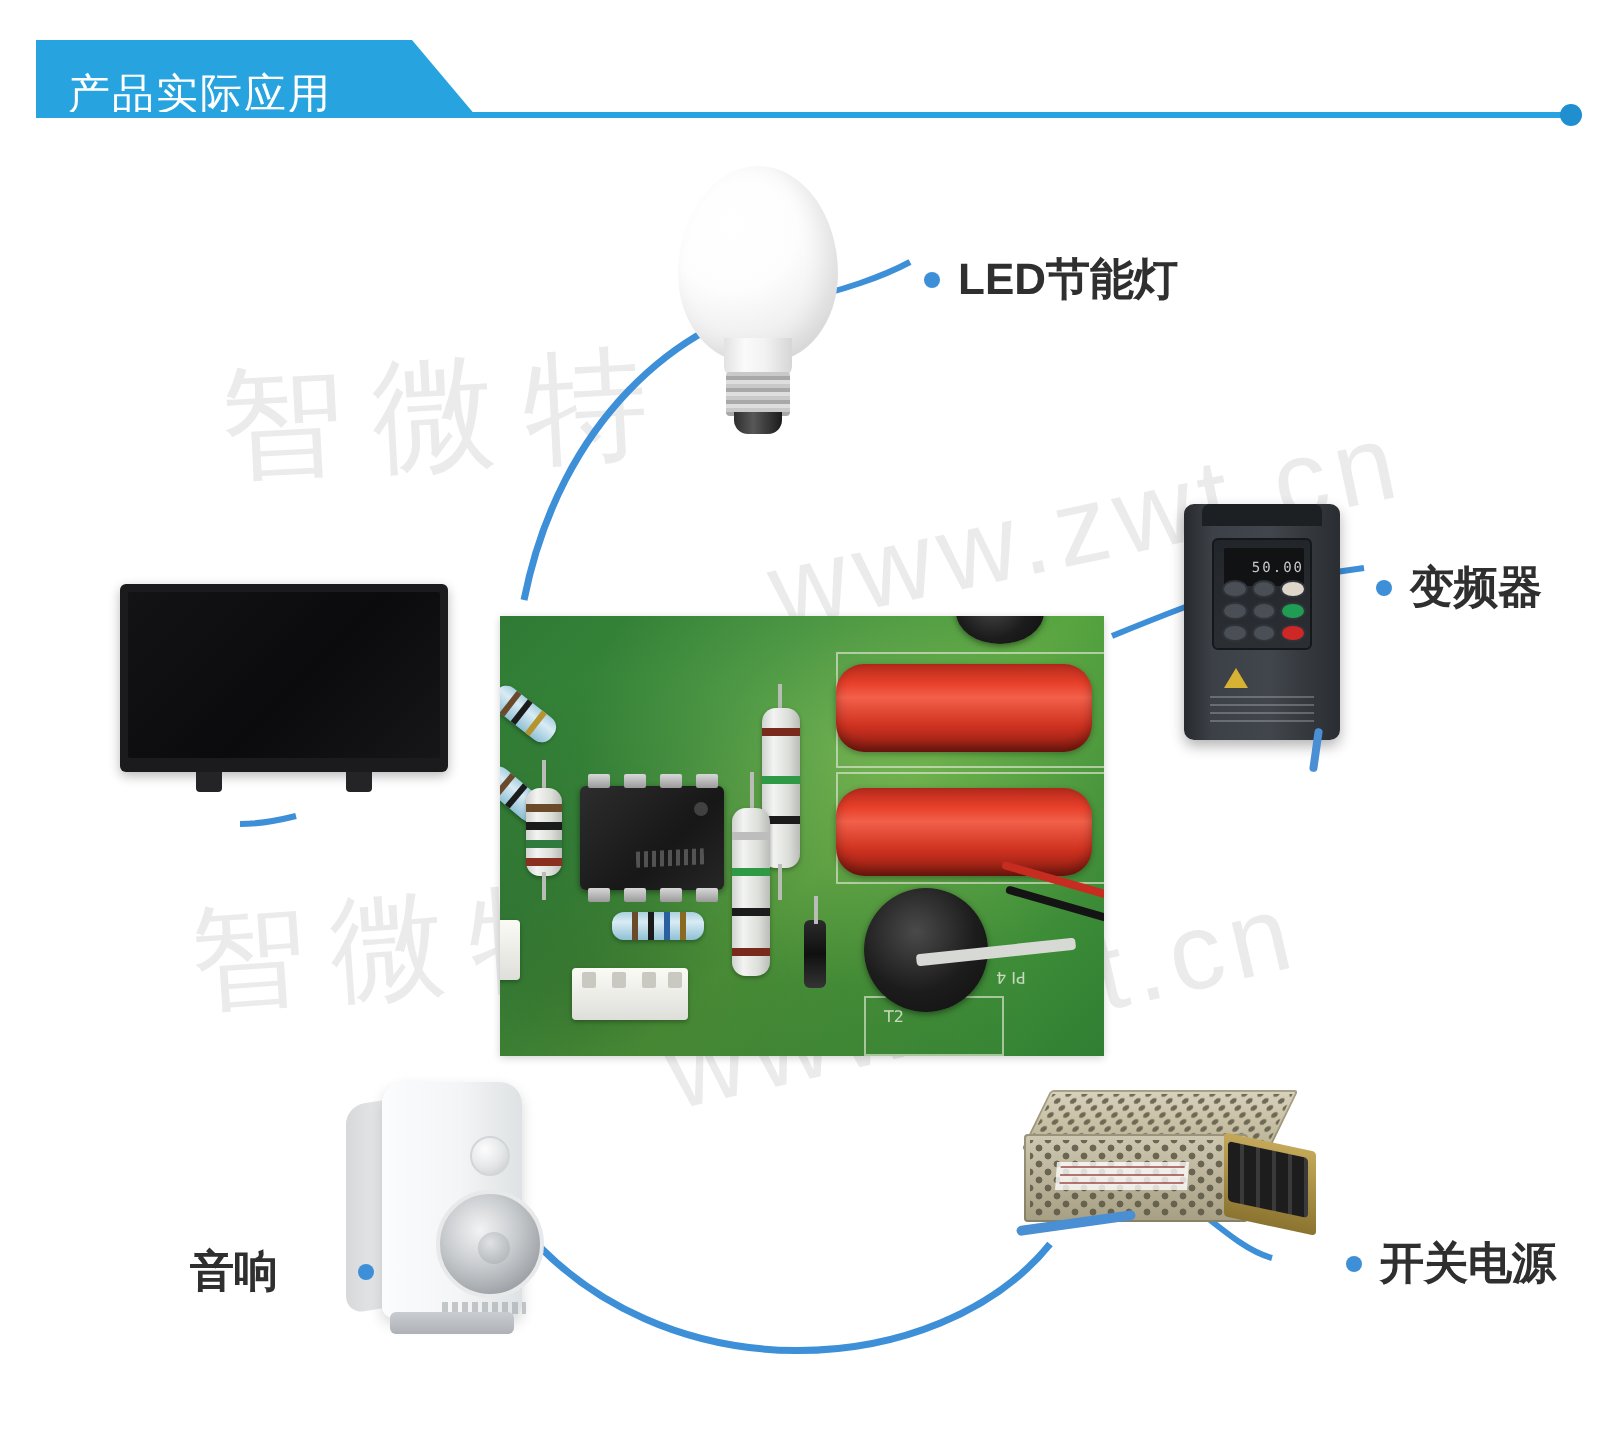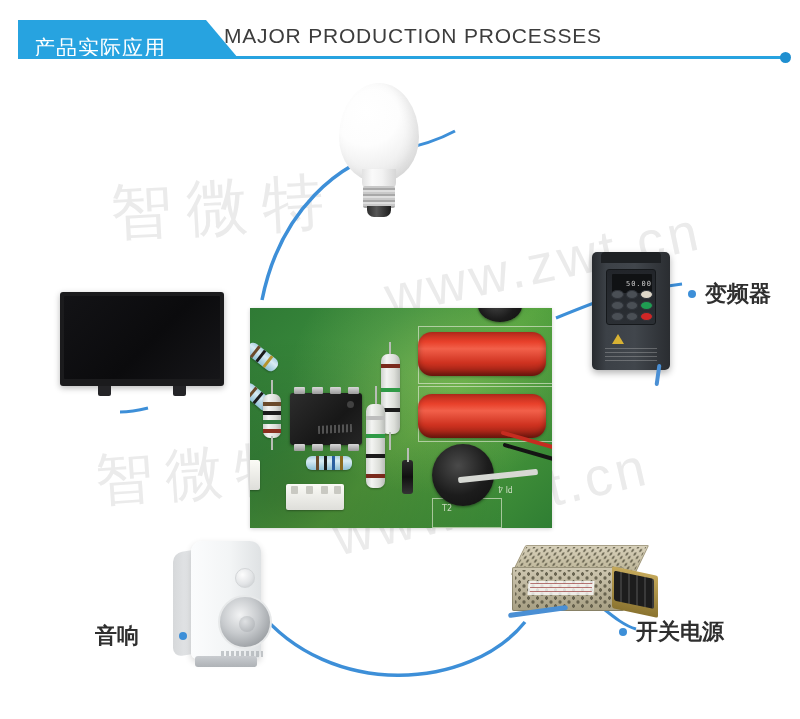--- a/index.html
+++ b/index.html
@@ -58,21 +58,21 @@
   
   .label {
     position: absolute; display: flex; align-items: center; gap: 9px;
     color: #2f2f2f; font-size: 22px; white-space: nowrap; font-weight: 600;
   }
   .ldot { width: 8px; height: 8px; border-radius: 50%; background: #3d8fd8; flex: 0 0 auto; }
   .lbl-led  { left: 462px; top: 125px; }
   .lbl-vfd  { left: 688px; top: 279px; }
   .lbl-tv   { left: 26px;  top: 403px; }
   .lbl-spk  { left: 95px;  top: 621px; gap: 40px; }
-  .lbl-psu  { left: 619px; top: 617px; }
+  .lbl-psu  { left: 673px; top: 617px; }
 
   
   .bulb { position: absolute; left: 336px; top: 83px; width: 86px; height: 135px; }
   .bulb-glass {
     position: absolute; left: 3px; top: 0; width: 80px; height: 98px;
     border-radius: 50% 50% 44% 44% / 55% 55% 45% 45%;
     background: radial-gradient(circle at 34% 30%, #ffffff 0%, #fdfdfd 38%, #ececec 72%, #dcdcdc 100%);
     box-shadow: inset -6px -4px 12px rgba(0,0,0,0.07);
   }
   .bulb-neck {
@@ -328,21 +328,20 @@
 </style>
 </head>
 <body>
 
 <div class="page">
 
   <div class="header">
     <div class="hdr-tab">
       <span class="hdr-tab-label">产品实际应用</span>
     </div>
-    <div class="hdr-en">MAJOR PRODUCTION PROCESSES</div>
     <div class="hdr-rule"></div>
     <div class="hdr-dot"></div>
   </div>
 
   <div class="wm wm-cn1">智微特</div>
   <div class="wm wm-cn2">智微特</div>
   <div class="wm wm-url1">www.zwt.cn</div>
   <div class="wm wm-url2">www.zwt.cn</div>
 
   <svg class="curves" viewBox="0 0 800 719" xmlns="http://www.w3.org/2000/svg">
@@ -358,20 +357,24 @@
     <path d="M 258 610 C 330 700, 470 690, 525 622" fill="none" stroke="#3d8fd8" stroke-width="3.5"></path>
 
     <path d="M 600 606 C 615 618, 625 626, 636 629" fill="none" stroke="#3d8fd8" stroke-width="3"></path>
   </svg>
 
   <div class="bulb">
     <div class="bulb-glass"></div>
     <div class="bulb-neck"></div>
     <div class="bulb-screw"></div>
     <div class="bulb-tip"></div>
+  </div>
+  <div class="label lbl-led">
+    <span class="ldot"></span>
+    <span>LED节能灯</span>
   </div>
 
   <div class="tv">
     <div class="tv-frame">
       <div class="tv-screen"></div>
     </div>
     <div class="tv-foot l"></div>
     <div class="tv-foot r"></div>
   </div>
 

